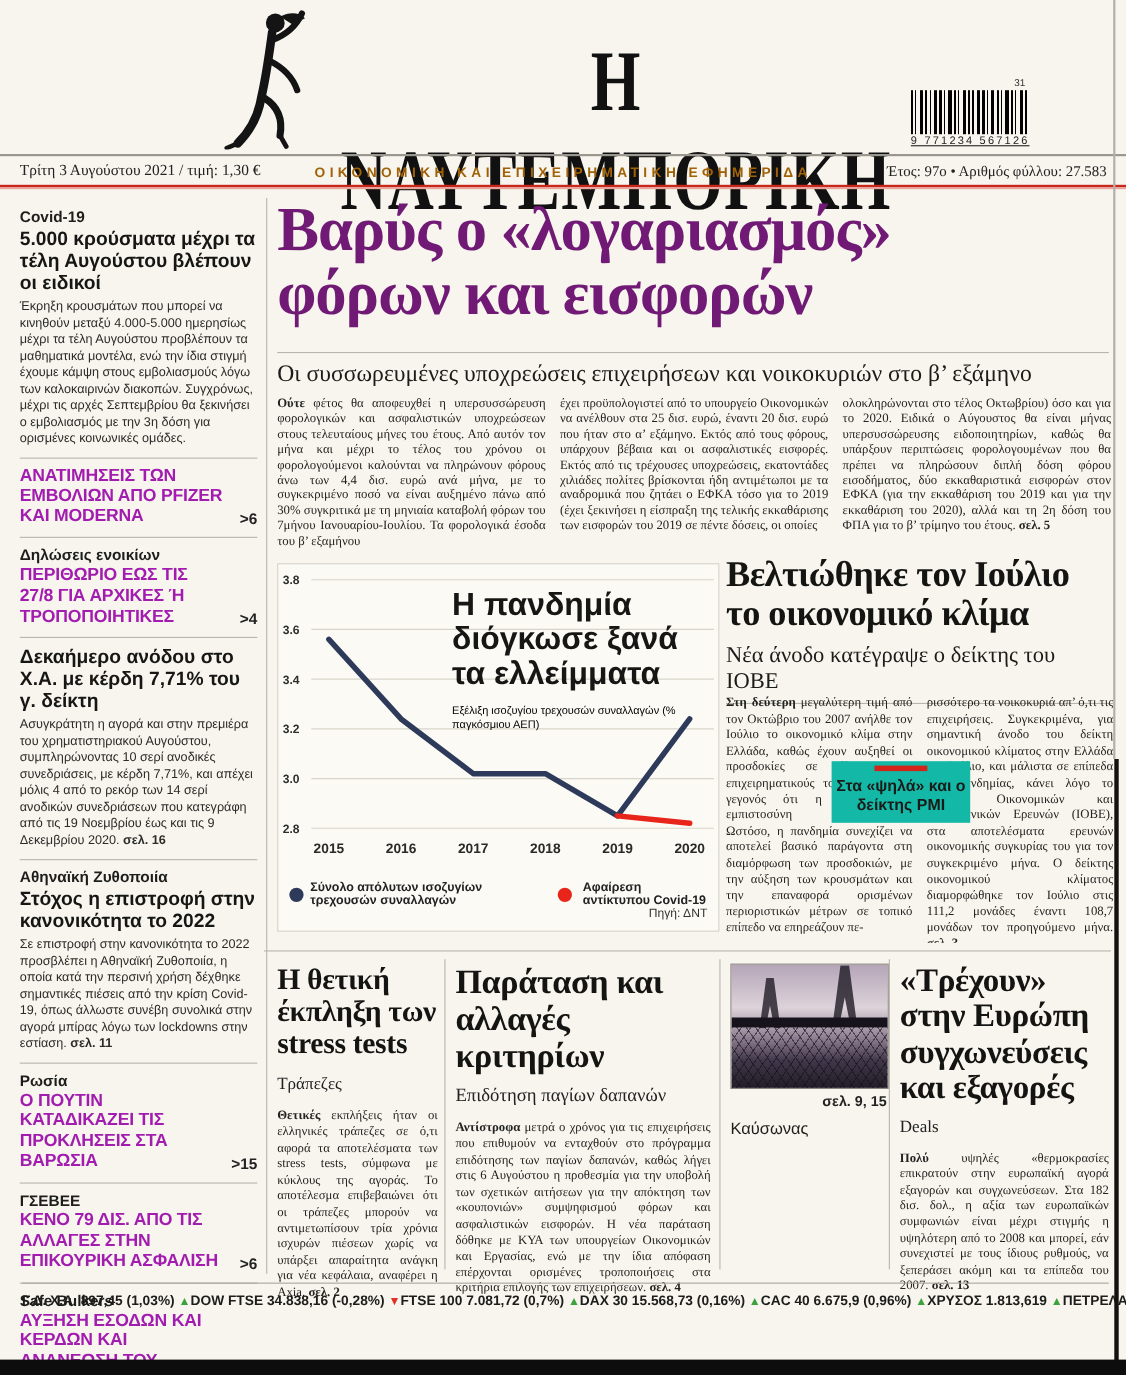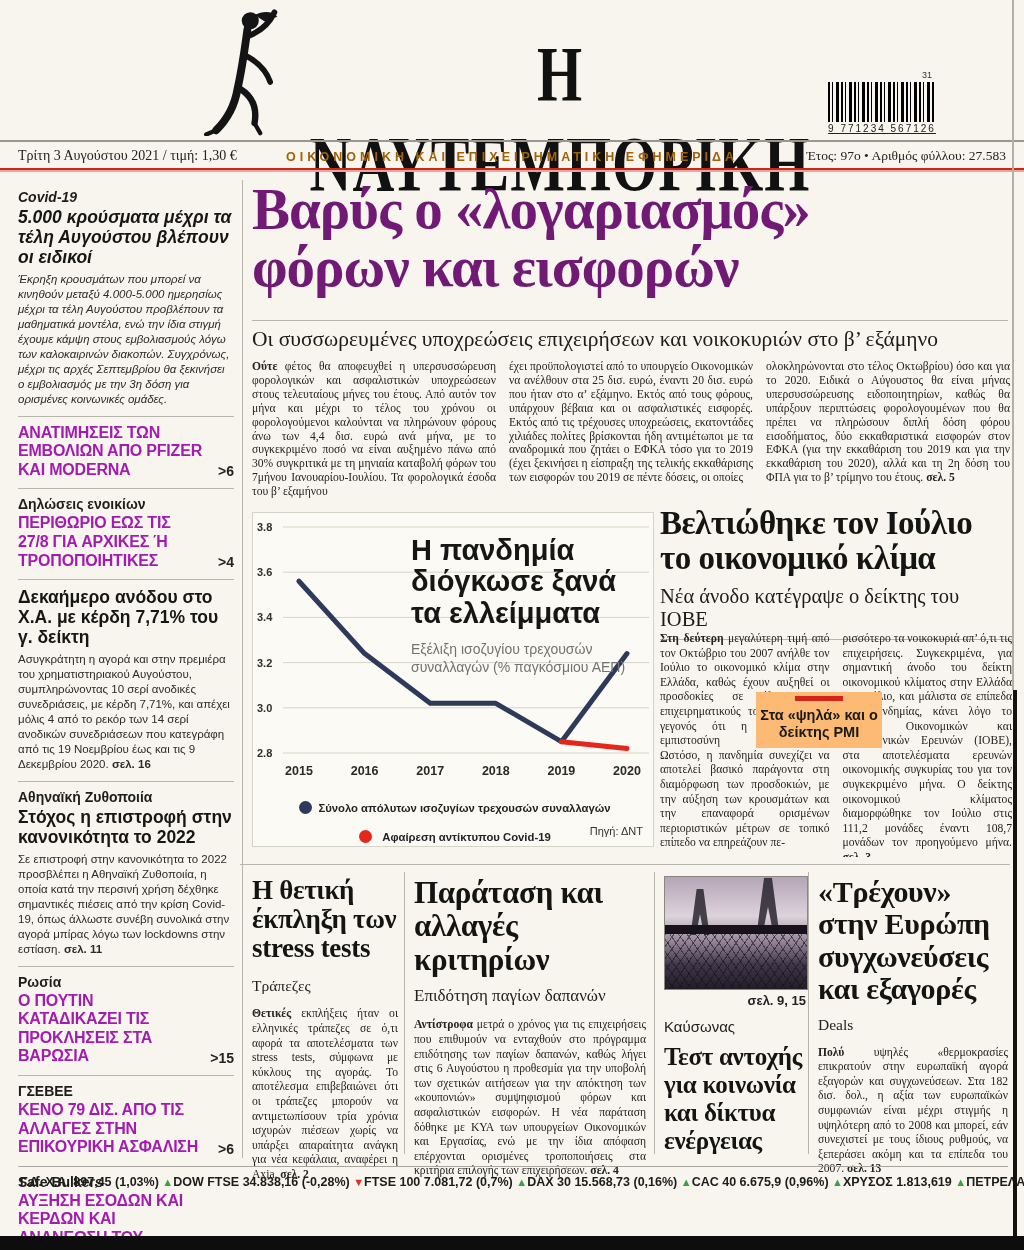--- a/index.html
+++ b/index.html
@@ -39,32 +39,32 @@
   .lead-h{left:252px;top:180px;width:760px;font-weight:bold;font-size:57px;line-height:1.02;letter-spacing:-1px;color:#701a75;}
   .lead-deck{left:252px;top:320px;width:756px;font-size:21.5px;color:#1b1b19;padding:6px 0 7px 0;
              border-top:1px solid #b8b5ac;}
   .lead-cols{left:252px;top:360px;width:758px;height:144px;display:flex;gap:13px;overflow:hidden;}
   .lead-col{flex:1;font-size:11.6px;line-height:1.2;text-align:justify;color:#232321;}
   .lead-col b, .ref-bold{font-weight:bold;}
 
   
   .chart-box{left:252px;top:512px;width:400px;height:333px;background:#fbfaf5;border:1px solid #d6d3c9;}
   .chart-title{position:absolute;left:158px;top:22px;width:240px;font-weight:bold;font-size:29px;line-height:1.08;color:#161614;}
-  .chart-sub{position:absolute;left:158px;top:128px;width:240px;font-size:14px;line-height:1.25;color:#737373;}
-  .chart-legend{position:absolute;left:10px;top:288px;width:384px;display:flex;gap:16px;align-items:center;flex-direction:column;}
+  .chart-sub{position:absolute;left:158px;top:128px;width:240px;font-size:10px;line-height:1.25;color:#000000;}
+  .chart-legend{position:absolute;left:10px;top:288px;width:384px;display:flex;gap:16px;align-items:center;}
   .dot{width:13px;height:13px;border-radius:50%;flex:none;}
   .leg-t{font-size:11.3px;font-weight:bold;color:#222;}
   .chart-src{position:absolute;right:10px;top:312px;font-size:11px;color:#333;}
 
   
   .cl-h{left:660px;top:506px;width:352px;font-weight:bold;font-size:33px;line-height:1.05;letter-spacing:-0.5px;color:#141412;}
   .cl-sub{left:660px;top:585px;width:352px;font-size:20.5px;color:#1b1b19;padding-bottom:8px;border-bottom:1px solid #b8b5ac;}
   .cl-cols{left:660px;top:632px;width:352px;height:225px;display:flex;gap:13px;overflow:hidden;}
   .cl-col{flex:1;font-size:11.6px;line-height:1.26;text-align:justify;color:#232321;}
-  .pullquote{left:756px;top:692px;width:118px;background:#fdba74;text-align:center;padding:4px 4px 6px 4px;}
+  .pullquote{left:756px;top:692px;width:118px;background:#14b8a6;text-align:center;padding:4px 4px 6px 4px;}
   .pq-bar{width:48px;height:5px;background:#d42318;margin:0 auto 6px auto;}
   .pq-t{font-size:14.5px;font-weight:bold;line-height:1.2;color:#1a1a18;}
 
   
   .bot-rule{left:240px;top:864px;width:770px;}
   .bs-h{font-family:"Liberation Serif","DejaVu Serif",serif;font-weight:bold;color:#141412;letter-spacing:-0.3px;}
   .bs-kick{font-family:"Liberation Serif","DejaVu Serif",serif;font-size:15.5px;color:#222;}
   .bs-body{font-family:"Liberation Serif","DejaVu Serif",serif;font-size:11.6px;line-height:1.26;text-align:justify;color:#232321;}
   .pylon{width:142px;height:112px;position:relative;overflow:hidden;border:1px solid #8a877f;
          background:linear-gradient(#b5a5b8 0%,#ddd3da 35%,#8d7c90 60%,#41374a 78%,#221d28 100%);}
@@ -114,21 +114,21 @@
     <div class="barcode-num">9 771234 567126</div>
   </div>
   <div class="abs rule-gray-top"></div>
   <div class="abs date-left serif">Τρίτη 3 Αυγούστου 2021 / τιμή: 1,30 €</div>
   <div class="abs tagline">ΟΙΚΟΝΟΜΙΚΗ ΚΑΙ ΕΠΙΧΕΙΡΗΜΑΤΙΚΗ ΕΦΗΜΕΡΙΔΑ</div>
   <div class="abs issue serif">Έτος: 97ο  •  Αριθμός φύλλου: 27.583</div>
   <div class="abs rule-red"></div>
 
   <div class="abs sidebar">
 
-    <div class="sb-item" style="border-top:none;font-style:italic;">
+    <div class="sb-item" style="border-top:none;">
       <div class="sb-kicker">Covid-19</div>
       <div class="sb-h">5.000 κρούσματα μέχρι τα τέλη Αυγούστου βλέπουν οι ειδικοί</div>
       <div class="sb-body"><span>Έκρηξη κρουσμάτων που μπορεί να κινηθούν μεταξύ 4.000-5.000 ημερησίως μέχρι τα τέλη Αυγούστου προβλέπουν τα μαθηματικά μοντέλα, ενώ την ίδια στιγμή έχουμε κάμψη στους εμβολιασμούς λόγω των καλοκαιρινών διακοπών. Συγχρόνως, μέχρι τις αρχές Σεπτεμβρίου θα ξεκινήσει ο εμβολιασμός με την 3η δόση για ορισμένες κοινωνικές ομάδες.</span></div>
     </div>
 
     <div class="sb-item" style="padding-right:30px;">
       <div class="sb-caps">ΑΝΑΤΙΜΗΣΕΙΣ ΤΩΝ ΕΜΒΟΛΙΩΝ ΑΠΟ PFIZER ΚΑΙ MODERNA</div>
       <div class="sb-page">&gt;6</div>
     </div>
 
@@ -254,21 +254,20 @@
 
   <div class="abs" style="left:664px;top:876px;width:142px;">
     <div class="pylon">
       <div class="tower w1"></div>
         <div class="tower w2"></div>
       <div class="rail"></div>
         <div class="mesh"></div>
     </div>
     <div class="ph-cap">σελ. 9, 15</div>
     <div class="sb-kicker" style="margin-top:10px;font-weight:normal;font-size:15px;">Καύσωνας</div>
-    <div class="bs-h" style="font-size:25px;line-height:1.12;margin-top:8px;">Τεστ αντοχής για κοινωνία και δίκτυα ενέργειας</div>
   </div>
 
   <div class="abs vline" style="left:808px;top:872px;height:282px;"></div>
 
   <div class="abs" style="left:818px;top:876px;width:190px;">
     <div class="bs-h" style="font-size:30px;line-height:1.08;">«Τρέχουν» στην Ευρώπη συγχωνεύσεις και εξαγορές</div>
     <div class="bs-kick" style="margin-top:10px;">Deals</div>
     <div class="bs-body" style="margin-top:12px;"><b>Πολύ</b><span> υψηλές «θερμοκρασίες επικρατούν στην ευρωπαϊκή αγορά εξαγορών και συγχωνεύσεων. Στα 182 δισ. δολ., η αξία των ευρωπαϊκών συμφωνιών είναι μέχρι στιγμής η υψηλότερη από το 2008 και μπορεί, εάν συνεχιστεί με τους ίδιους ρυθμούς, να ξεπεράσει ακόμη και τα επίπεδα του 2007.</span> <b>σελ. 13</b></div>
   </div>
 

